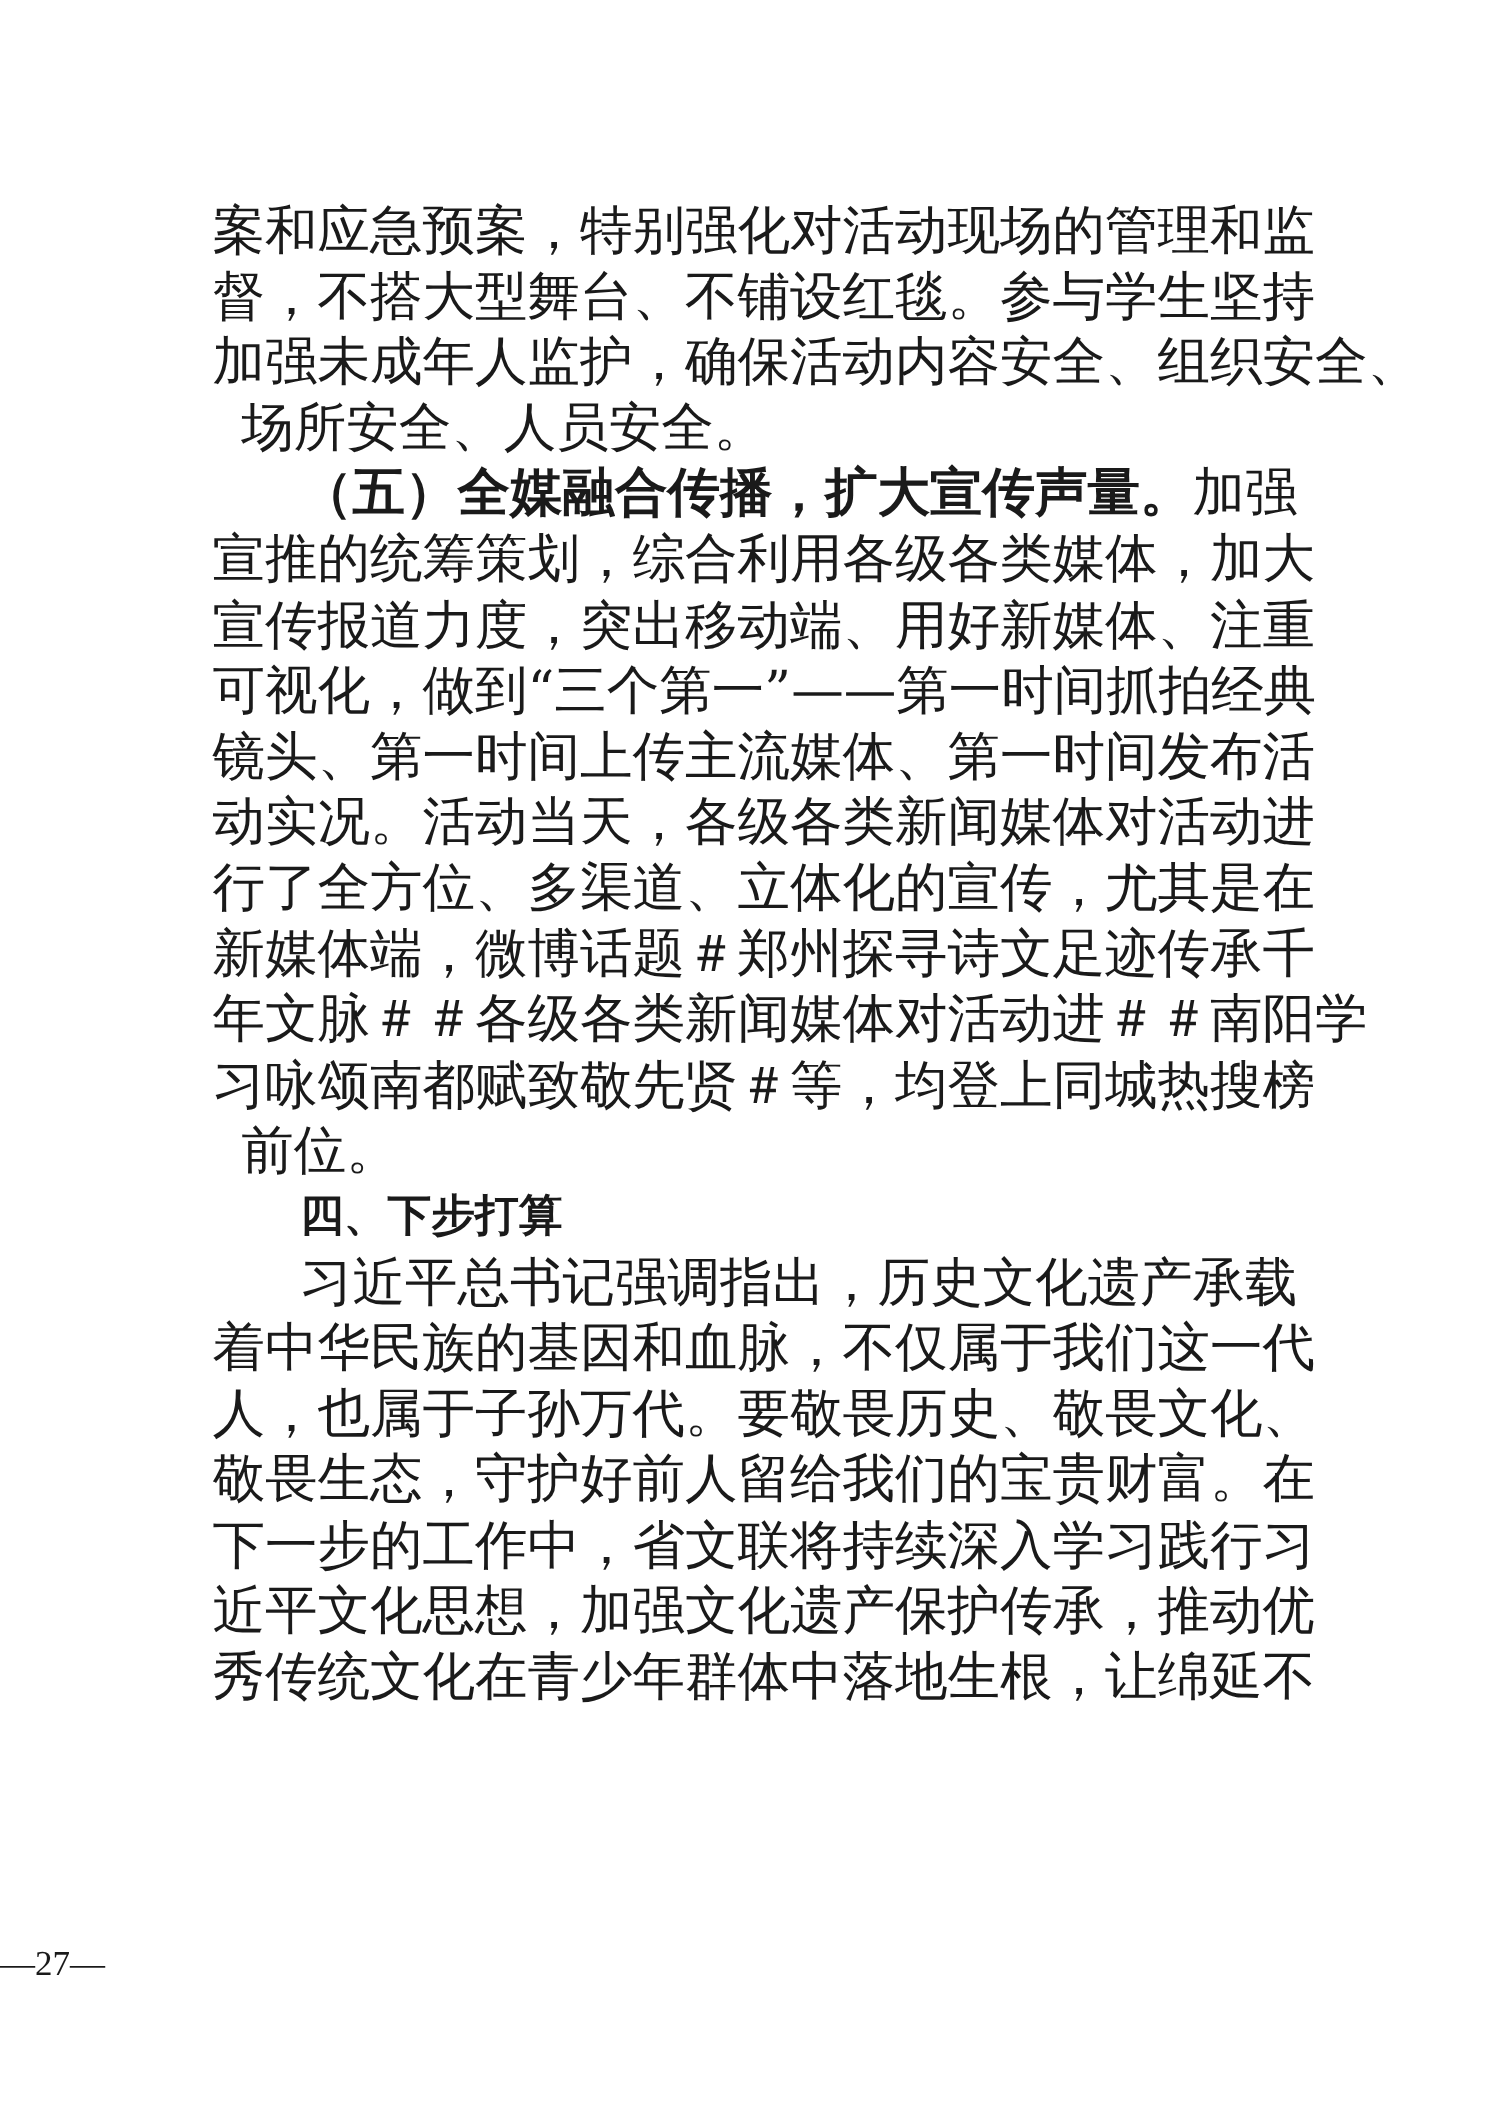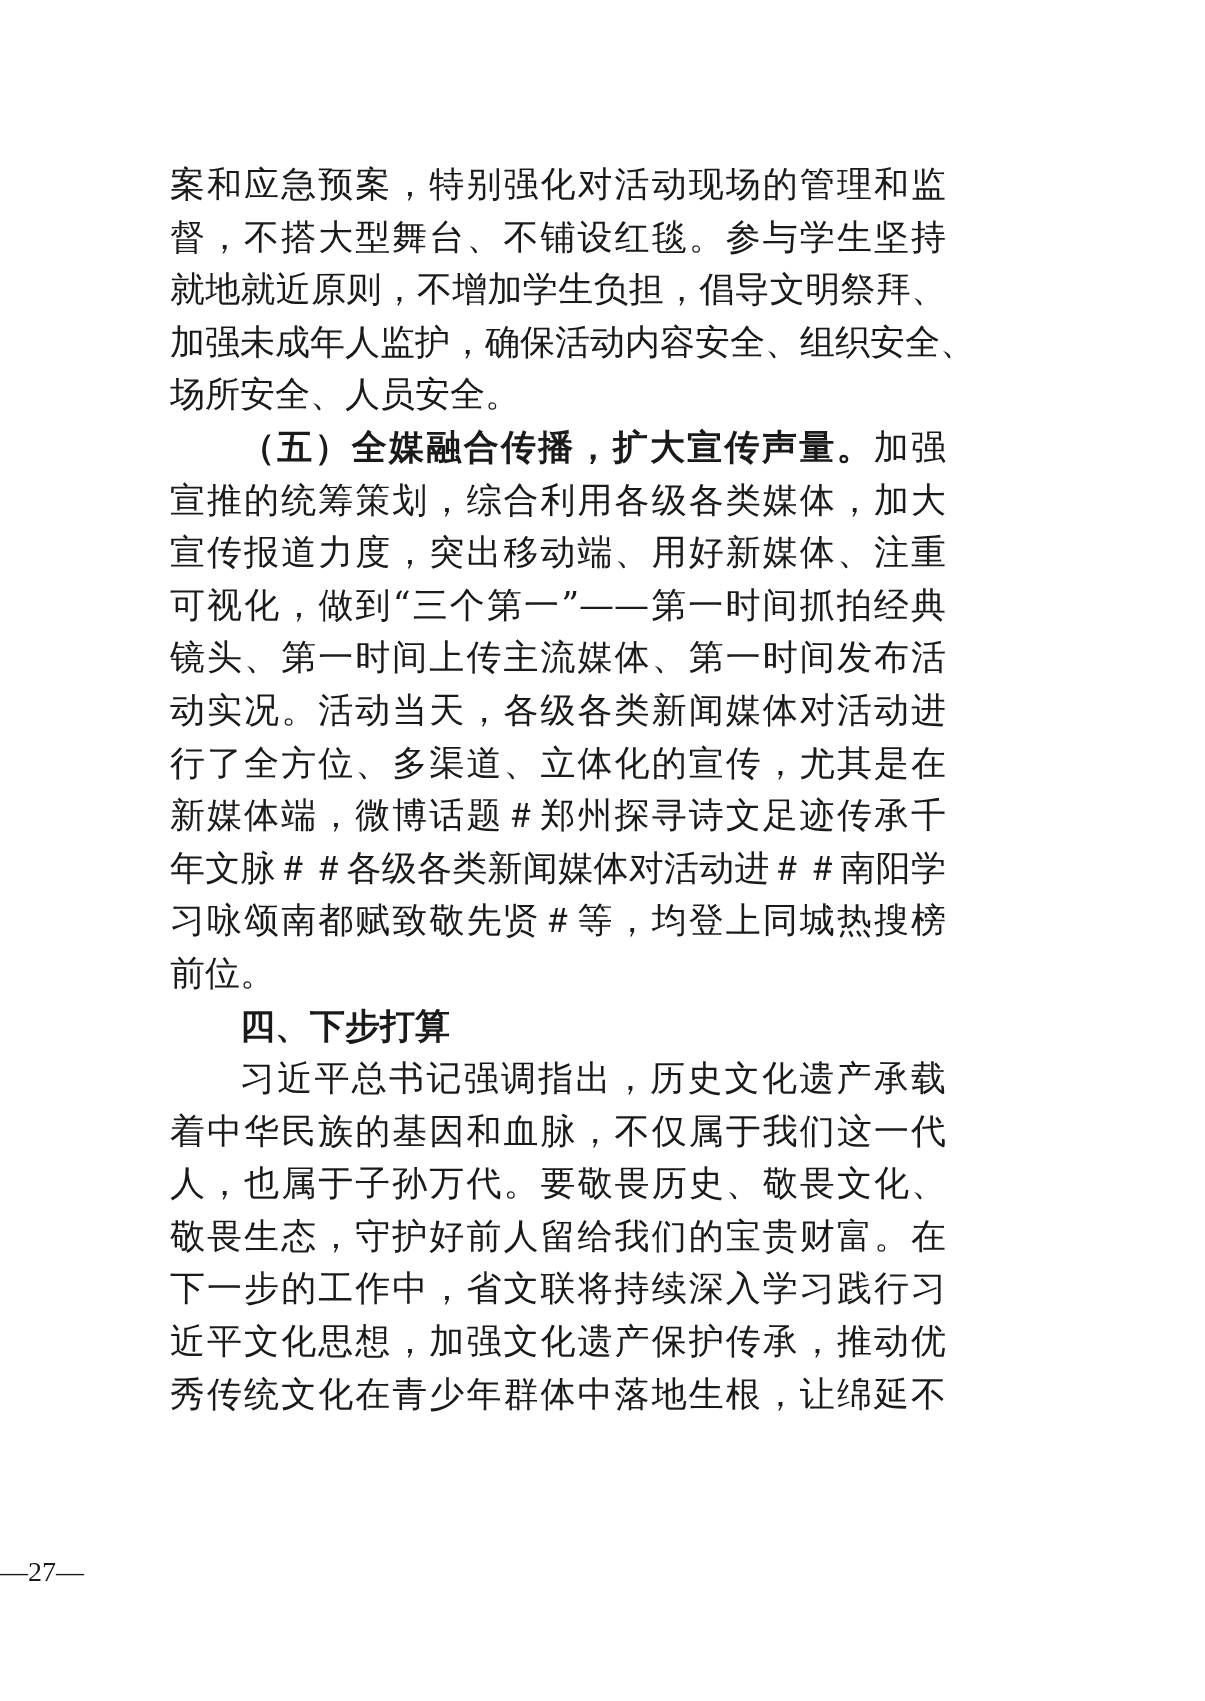--- a/index.html
+++ b/index.html
@@ -18,28 +18,29 @@
     .page {
       position: absolute;
       left: 170px;
       top: 158px;
       width: 776px;
     }
     .line {
       display: block;
       height: 52.6px;
       line-height: 52.6px;
-      font-size: 35px;
+      font-size: 42px;
       white-space: nowrap;
       text-align: justify;
       text-align-last: justify;
       letter-spacing: 0px;
     }
     .line.last {
       text-align-last: left;
+      margin-left: 23px;
     }
     .line.indent {
       padding-left: 70px;
     }
     .line.bold-lead .lead {
       font-weight: bold;
     }
     .heading {
       display: block;
       height: 52.6px;
@@ -61,21 +62,20 @@
     }
   </style>
 </head>
 <body>
 
 <div class="page">
 
   <div>
     <span class="line">案和应急预案，特别强化对活动现场的管理和监</span>
     <span class="line">督，不搭大型舞台、不铺设红毯。参与学生坚持</span>
-    <span class="line">就地就近原则，不增加学生负担，倡导文明祭拜、</span>
     <span class="line">加强未成年人监护，确保活动内容安全、组织安全、</span>
     <span class="line last">场所安全、人员安全。</span>
   </div>
 
   <div>
     <span class="line indent bold-lead"><span class="lead">（五）全媒融合传播，扩大宣传声量。</span><span>加强</span></span>
     <span class="line">宣推的统筹策划，综合利用各级各类媒体，加大</span>
     <span class="line">宣传报道力度，突出移动端、用好新媒体、注重</span>
     <span class="line">可视化，做到“三个第一”——第一时间抓拍经典</span>
     <span class="line">镜头、第一时间上传主流媒体、第一时间发布活</span>

